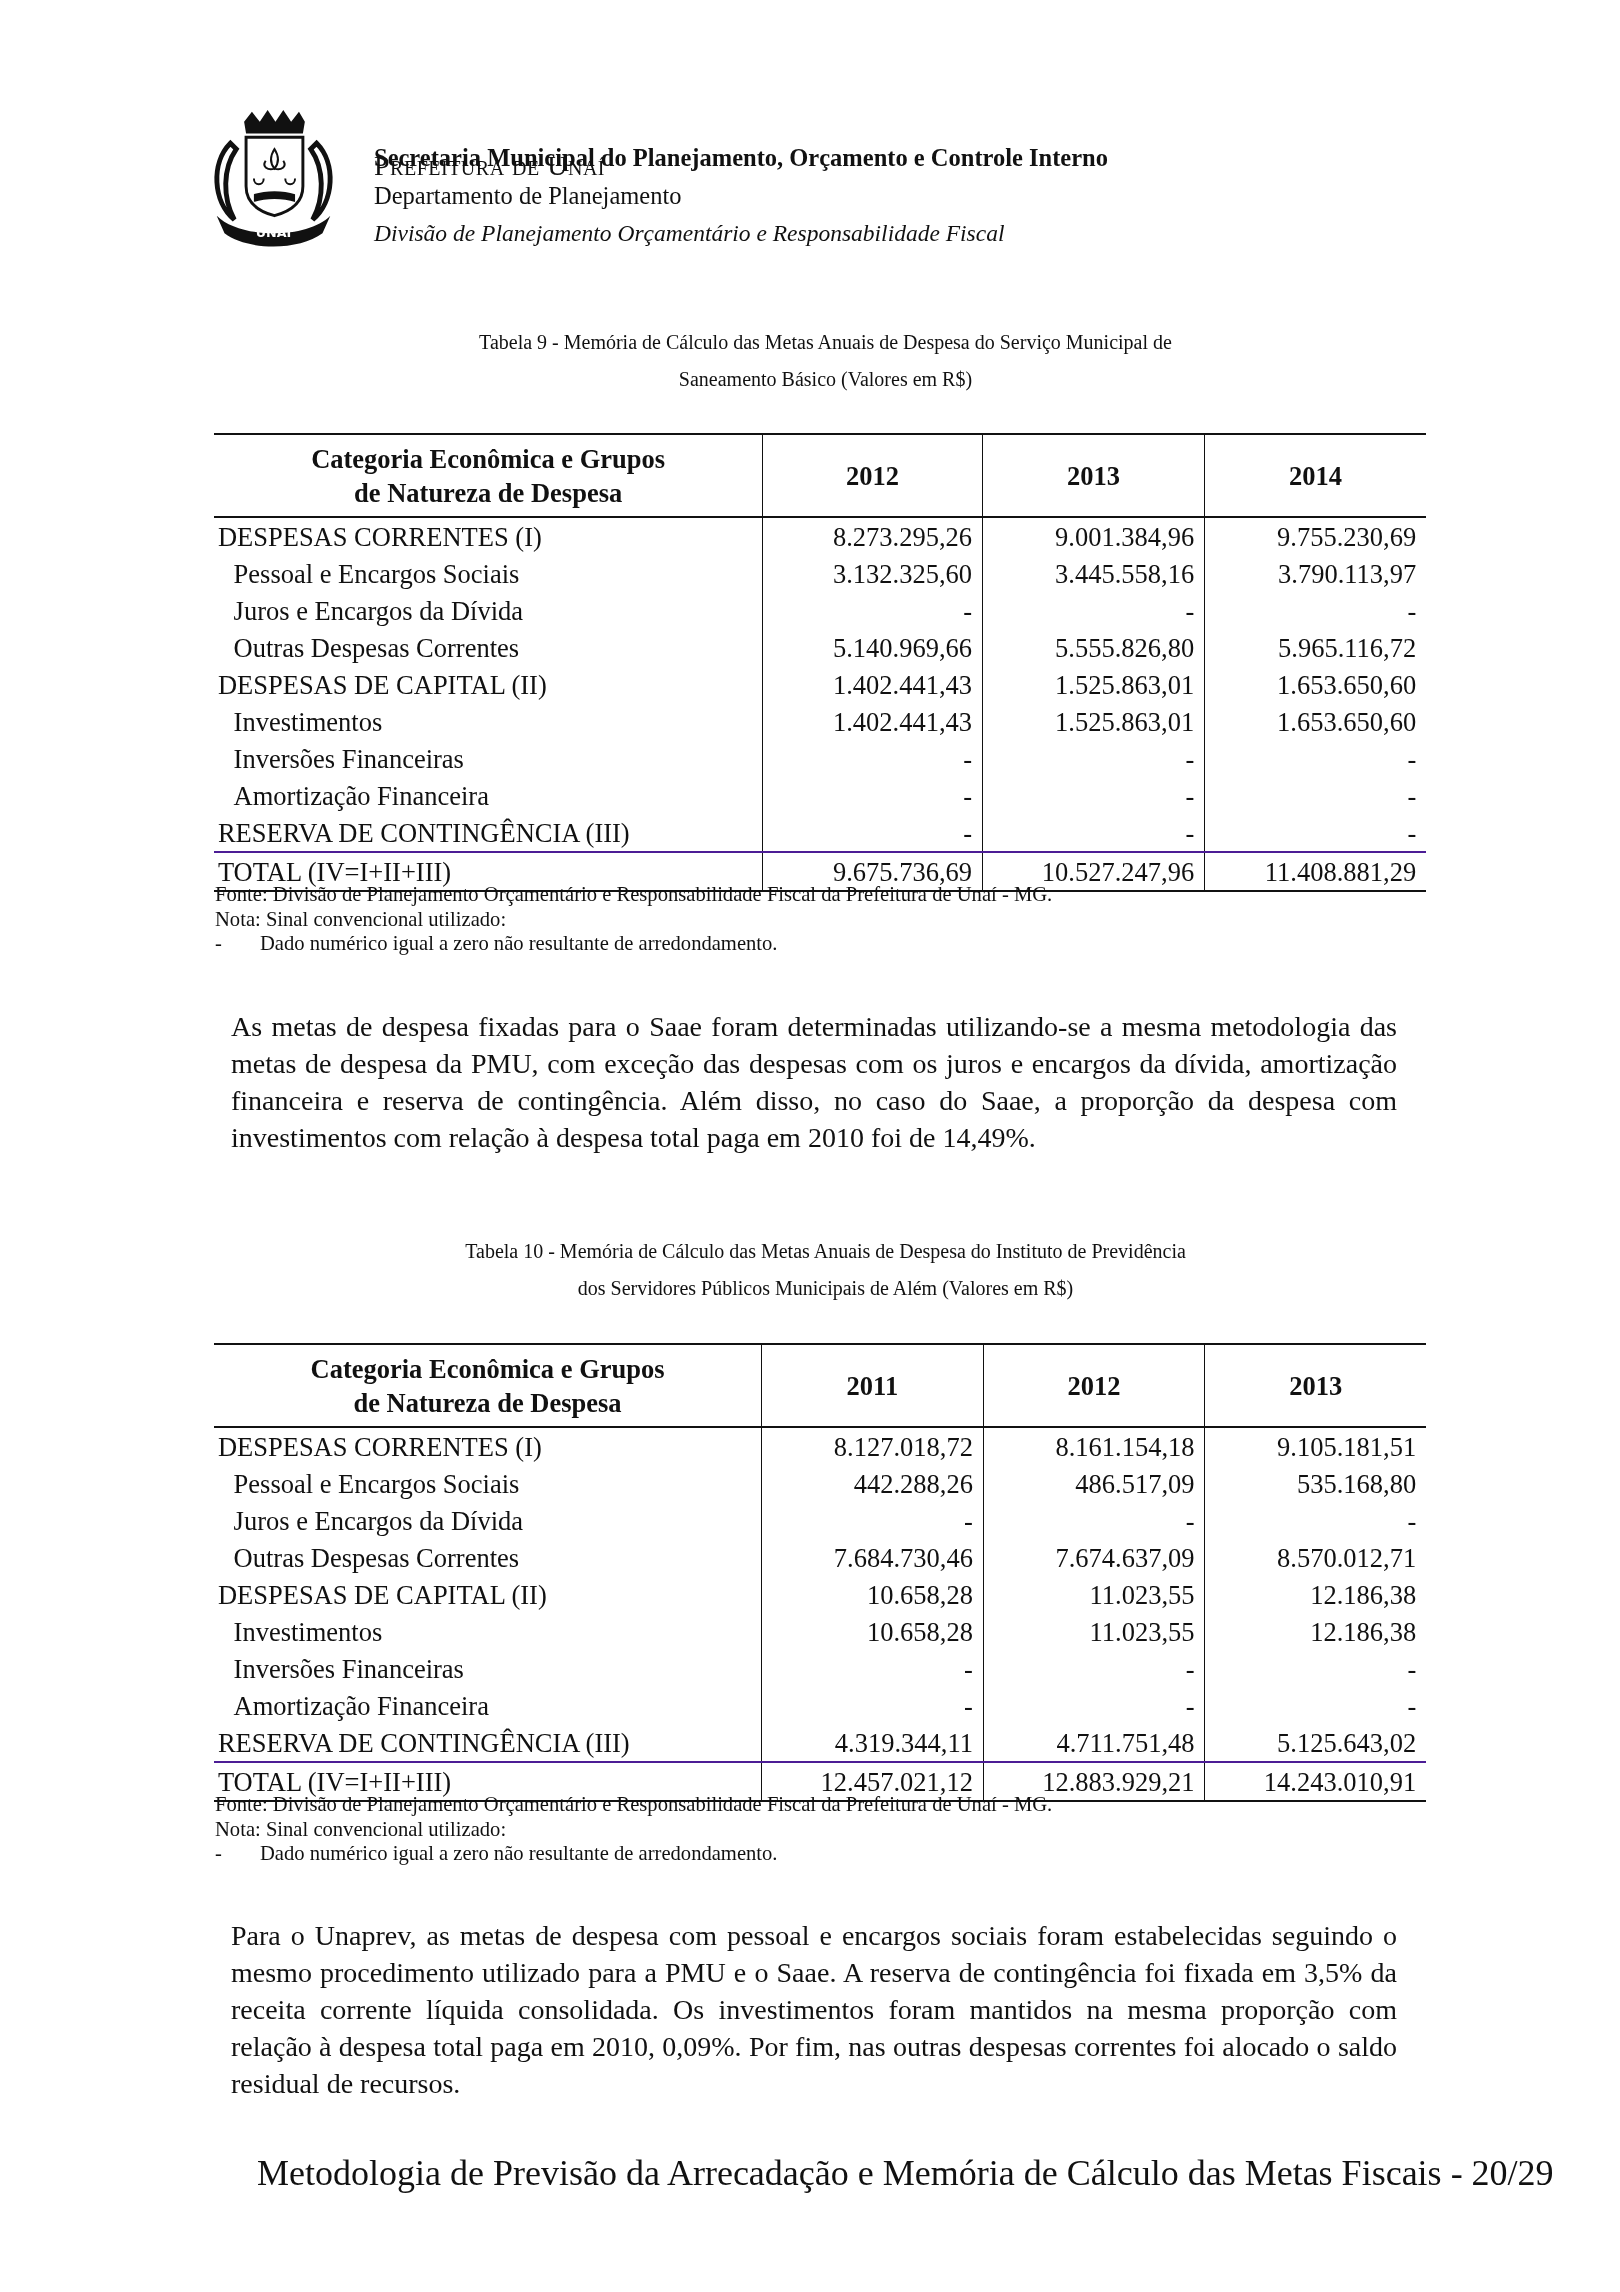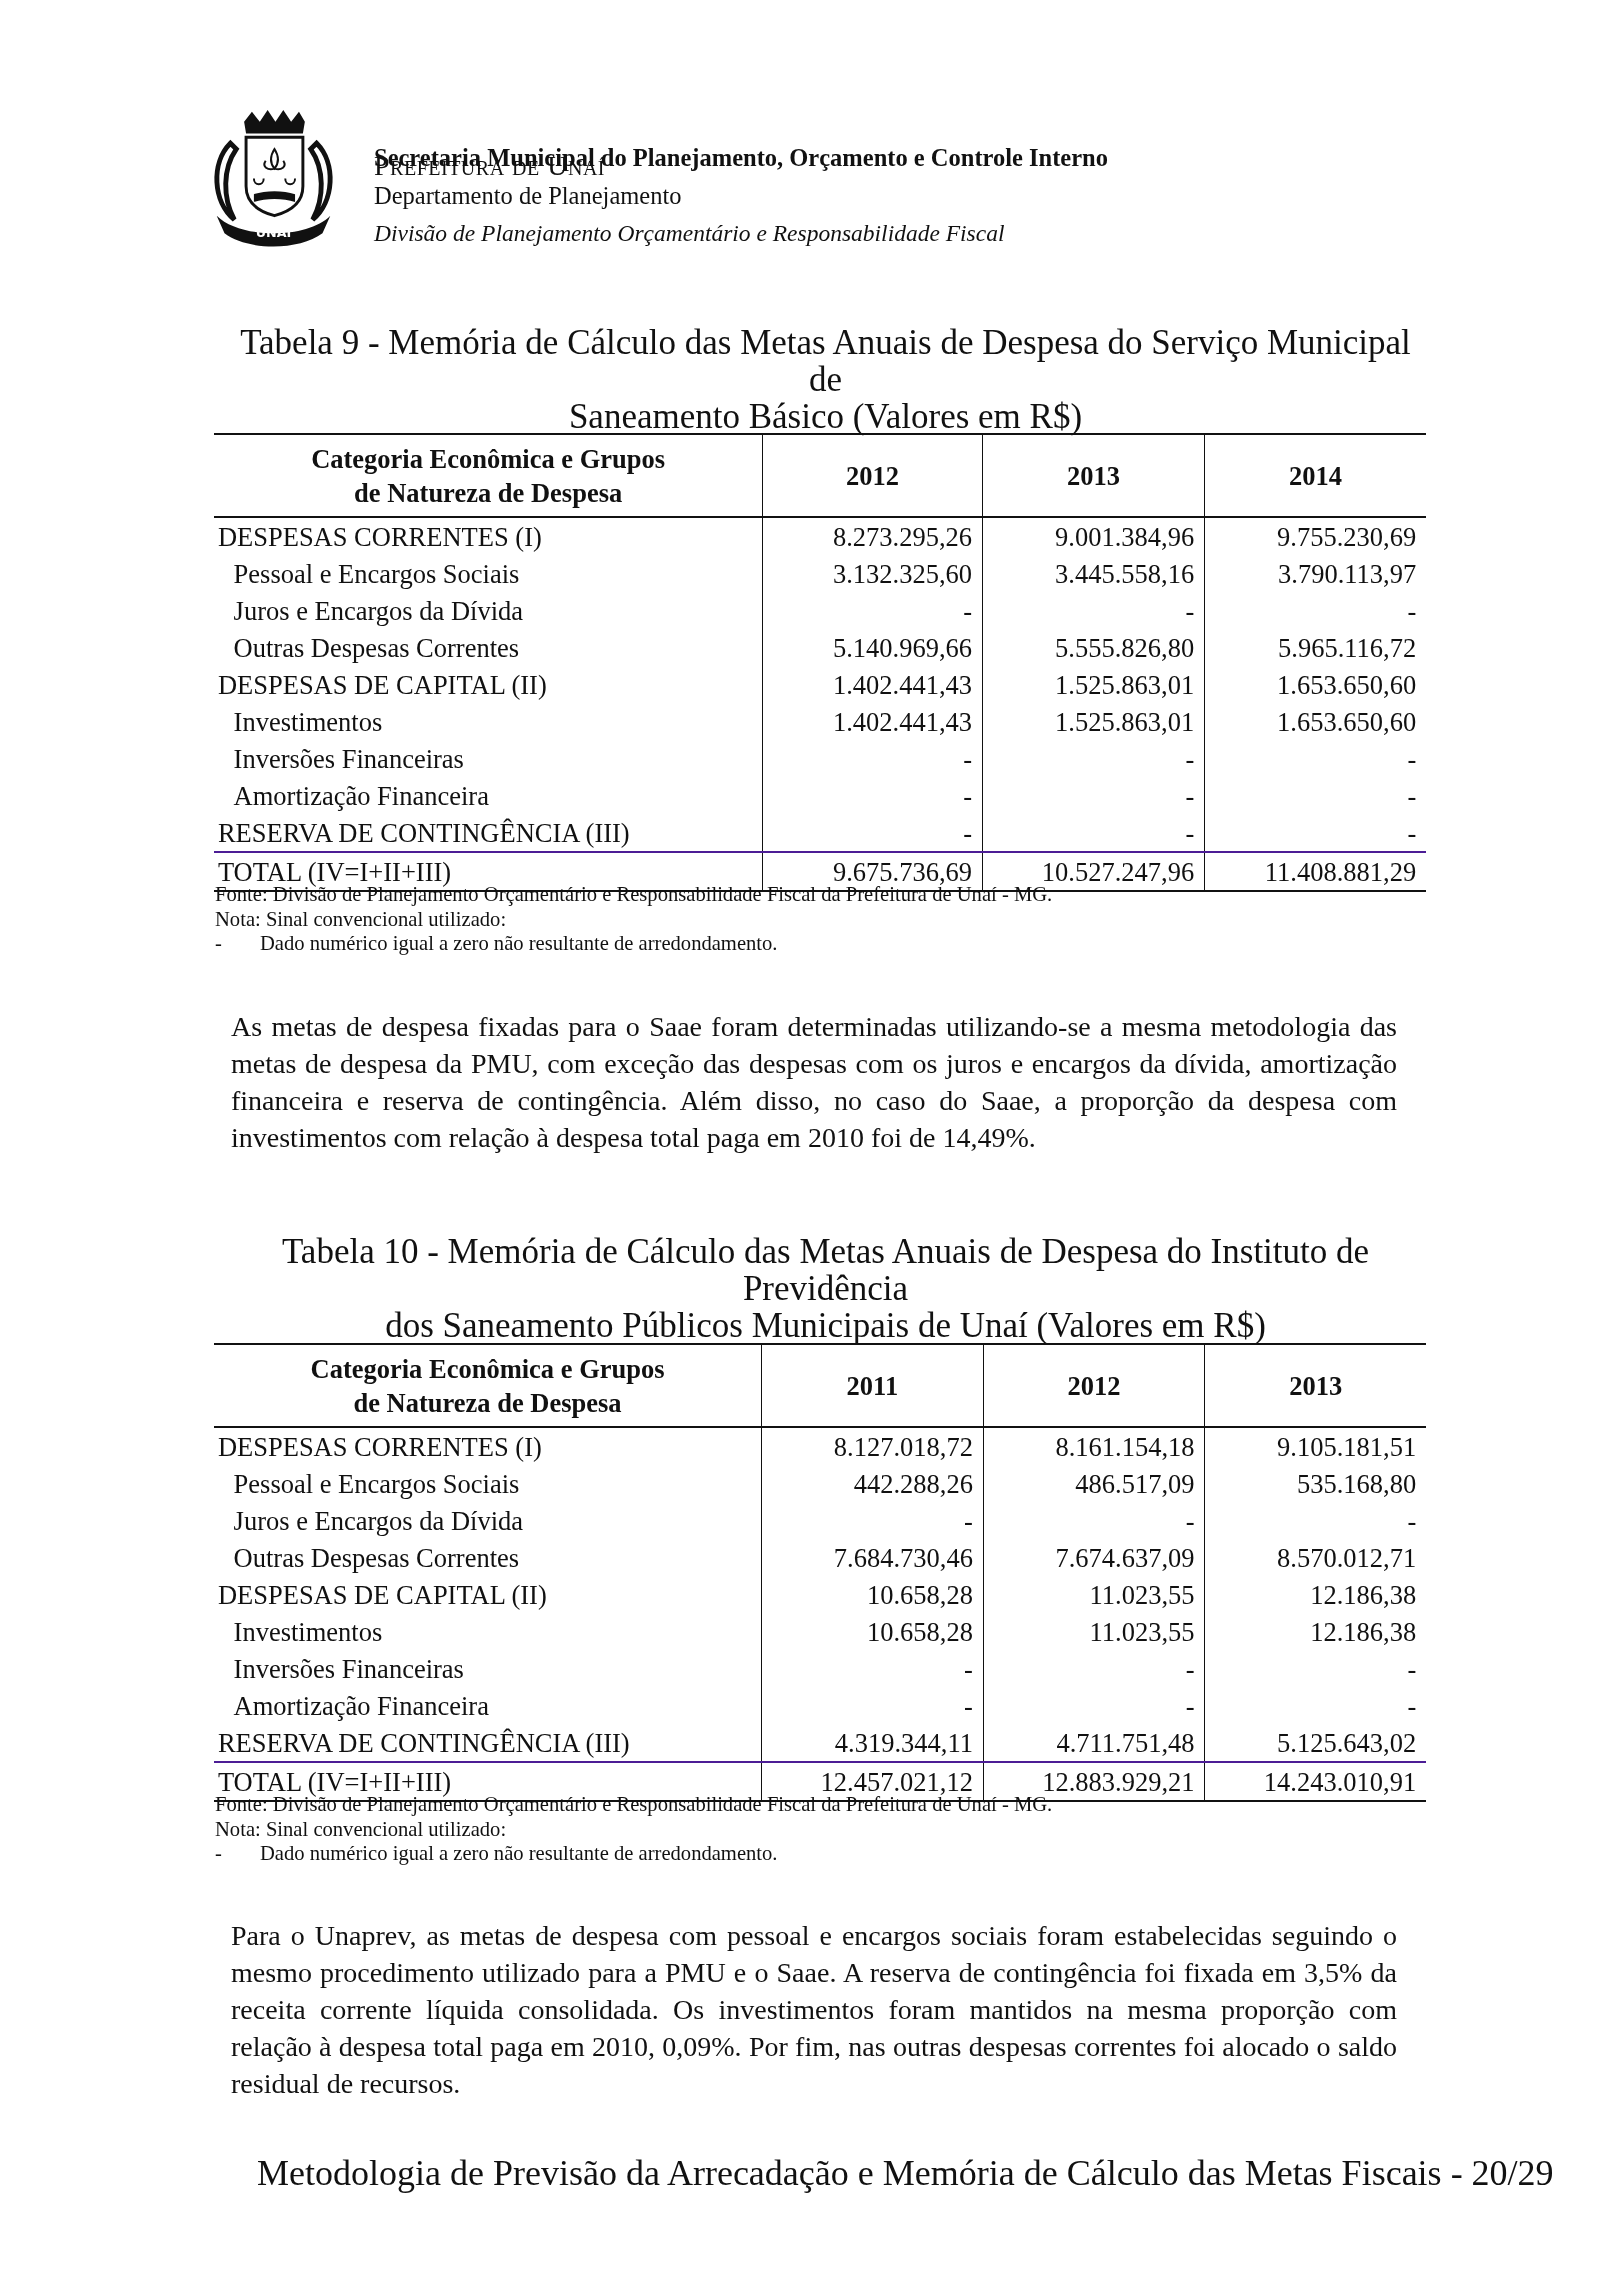--- a/index.html
+++ b/index.html
@@ -5,21 +5,21 @@
   html, body { margin:0; padding:0; background:#fff; }
   body { width:1620px; height:2293px; position:relative; font-family:"Liberation Serif", "DejaVu Serif", serif; color:#111; overflow:hidden; }
   .abs { position:absolute; }
   
   #logo { left:201px; top:104px; width:145px; height:145px; }
   .hdr { left:374px; white-space:nowrap; }
   #h1 { top:102px; font-size:28px; font-variant:small-caps; letter-spacing:0.5px; font-weight:normal;margin-top:48px; }
   #h2 { top:144px; font-size:24.5px; font-weight:bold; }
   #h3 { top:182px; font-size:24.5px; }
   #h4 { top:220px; font-size:23.5px; font-style:italic; }
-  .caption { left:225px; width:1201px; text-align:center; font-size:35px; line-height:37px; }
+  .caption { left:225px; width:1201px; text-align:center; font-size:20px; line-height:37px; }
   table.data { position:absolute; left:214px; width:1212px; border-collapse:collapse; font-size:26.5px; }
   table.data th { font-weight:bold; font-size:26.5px; line-height:34px; height:81px; border-top:2px solid #111; border-bottom:2px solid #111; padding:0; }
   table.data th.cat { text-align:center; }
   table.data td { height:37px; padding:0 9.8px 0 3.9px; line-height:36px; white-space:nowrap; }
   table.data td.num, table.data th.yr { text-align:right; }
   table.data th.yr { text-align:center; }
   table.data .c1 { width:549px; }
   table.data .c2, table.data .c3, table.data .c4 { width:221px; border-left:1px solid #111; }
   table.data td.ind { padding-left:19.6px; }
   table.data tr.total td { border-top:2px solid #4c1d95; border-bottom:2px solid #111; }
@@ -135,21 +135,21 @@
 <div class="abs notes" style="top:882px;">
   <div>Fonte: Divisão de Planejamento Orçamentário e Responsabilidade Fiscal da Prefeitura de Unaí - MG.</div>
   <div>Nota: Sinal convencional utilizado:</div>
   <div><span class="bullet">-</span><span>Dado numérico igual a zero não resultante de arredondamento.</span></div>
 </div>
 
 <div class="abs para" style="top:1008px;">As metas de despesa fixadas para o Saae foram determinadas utilizando-se a mesma metodologia das metas de despesa da PMU, com exceção das despesas com os juros e encargos da dívida, amortização financeira e reserva de contingência. Além disso, no caso do Saae, a proporção da despesa com investimentos com relação à despesa total paga em 2010 foi de 14,49%.</div>
 
 <div class="abs caption" style="top:1233px;">
   <div>Tabela 10 - Memória de Cálculo das Metas Anuais de Despesa do Instituto de Previdência</div>
-  <div>dos Saneamento Públicos Municipais de Unaí (Valores em R$)</div>
+  <div>dos Servidores Públicos Municipais de Além (Valores em R$)</div>
 </div>
 <table class="data" id="t10" style="top:1343px;">
   <thead>
     <tr>
       <th class="cat c1"><span>Categoria Econômica e Grupos</span><br><span>de Natureza de Despesa</span></th>
       <th class="yr c2">2011</th>
       <th class="yr c3">2012</th>
       <th class="yr c4">2013</th>
     </tr>
   </thead>

